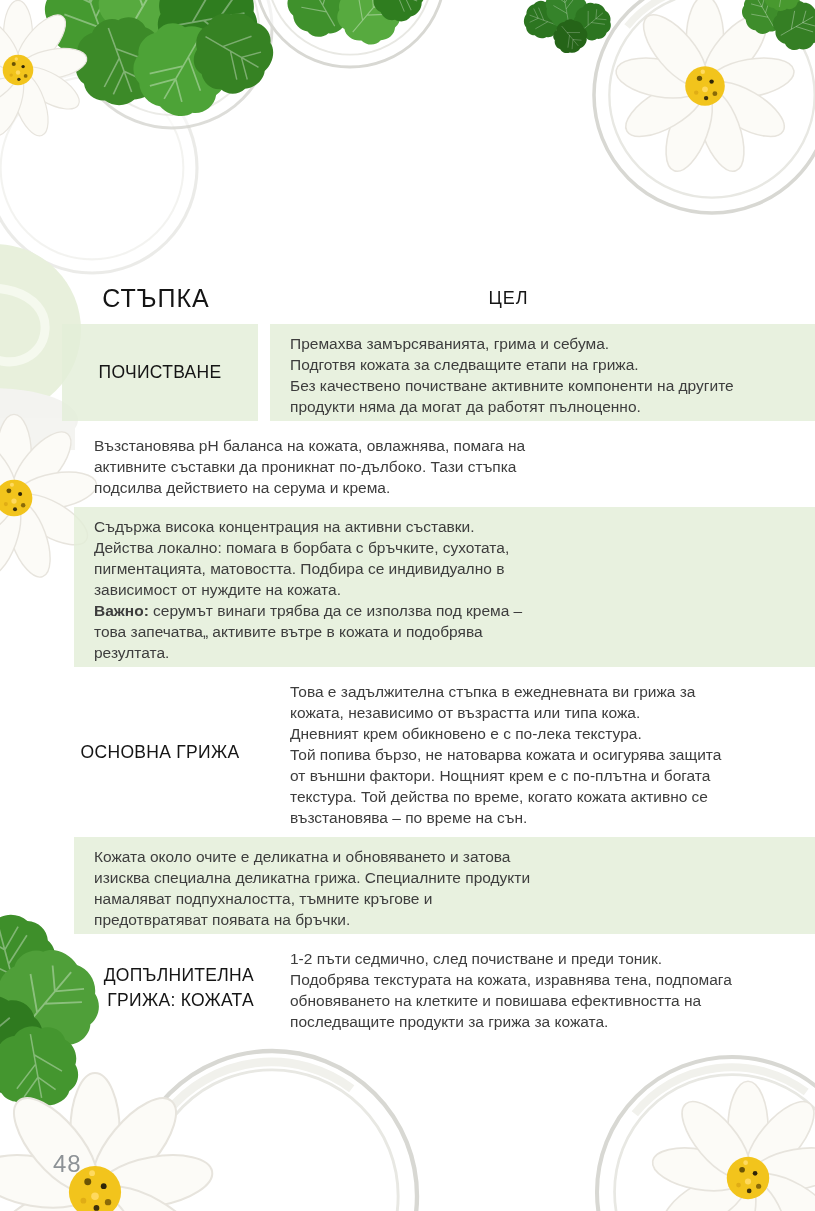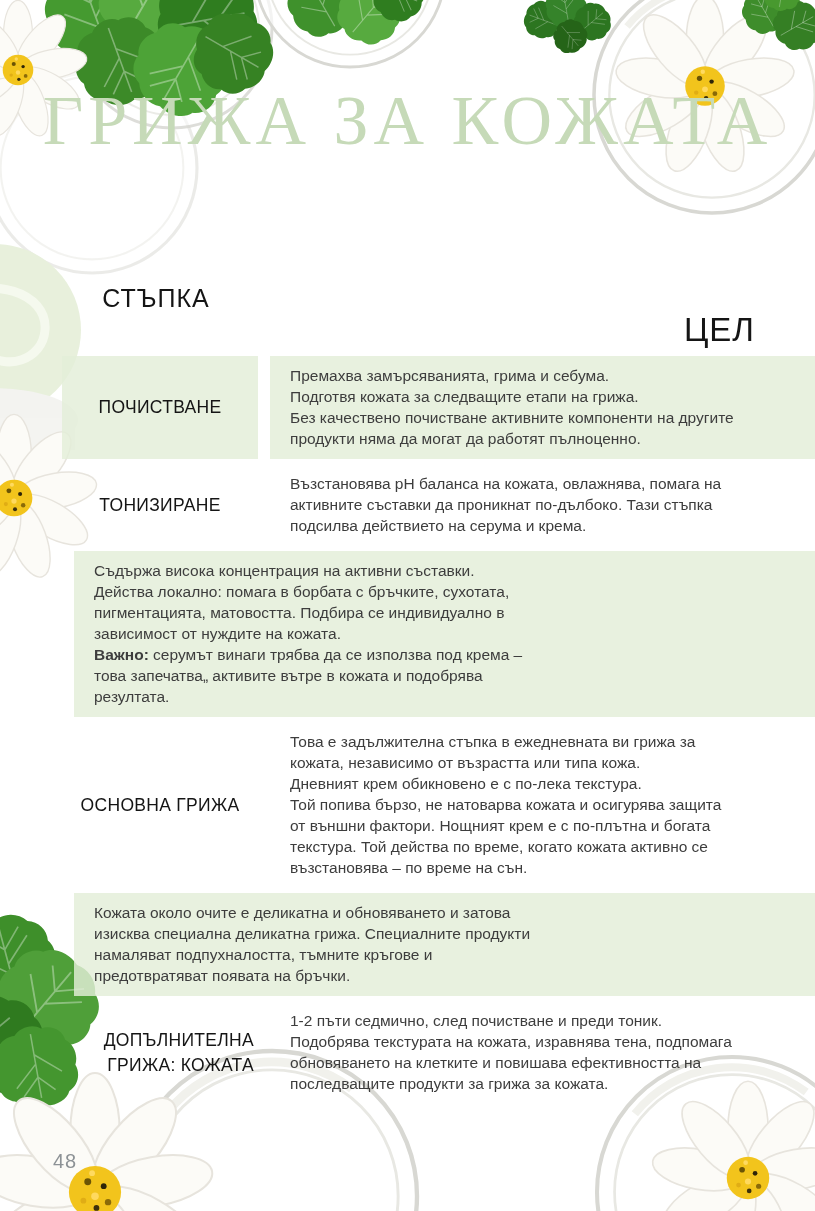--- a/index.html
+++ b/index.html
@@ -17,48 +17,48 @@
     color:var(--title_top_green); white-space:nowrap;
   }
   .title-main {
     font-family:"Liberation Serif", serif;
     font-size:100px; line-height:0.95; letter-spacing:2px;
     color:var(--title_main_green); margin-top:4px;
   }
 
   .content { position:absolute; top:282px; left:0; width:815px; z-index:2; }
 
-  .thead { display:flex; margin:0 0 10px 62px;flex-direction:column; }
+  .thead { display:flex; margin:0 0 10px 62px; }
   .thead .h-step {
     width:188px; text-align:center;
     font-size:25px; letter-spacing:1px; color:var(--label_text); line-height:32px;
   }
   .thead .h-goal {
-    flex:1; margin-left:12px; text-align:right; padding-right:60px;
-    font-size:33px; letter-spacing:1px; color:var(--label_text); line-height:32px;
+    flex:1; margin-left:12px; text-align:center; padding-right:60px;
+    font-size:18px; letter-spacing:1px; color:var(--label_text); line-height:32px;
   }
 
   .trow { display:flex; margin:0 0 5px 62px; }
   .cell-step {
     width:188px; display:flex; align-items:center; justify-content:center;
     text-align:right; font-size:17.5px; letter-spacing:0.3px;
     color:var(--label_text); line-height:1.4; padding:6px 4px;
   }
-  .cell-goal { flex:1; margin-left:12px; padding:9px 20px 10px 20px; }
+  .cell-goal { flex:1; margin-left:12px; padding:9px 20px 4px 20px; }
   .cell-goal p {
     margin:0; white-space:pre-line; max-width:448px;
     font-size:15.5px; line-height:21px; color:var(--body_text);
   }
   .cell-goal strong { font-weight:bold; color:var(--body_text); }
   .trow.shaded .cell-step,
   .trow.shaded .cell-goal { background:rgba(227,238,216,0.82); }
 
   .page-number {
     position:absolute; left:53px; top:1150px; z-index:4;
-    font-size:20px; color:var(--page_number_gray); letter-spacing:1px;
+    font-size:24px; color:var(--page_number_gray); letter-spacing:1px;
   }
 </style>
 </head>
 <body>
 
 <div class="page">
 
   <svg class="decor-layer" width="815" height="1211" viewBox="0 0 815 1211" aria-hidden="true">
     <defs>
       <g id="dish">
@@ -161,41 +161,39 @@
       <use href="#flower" transform="translate(95,1192) scale(1.45)"></use>
     </g>
 
     <g>
       <use href="#dish" transform="translate(732,1192) scale(1.35)"></use>
       <use href="#flower" transform="translate(748,1178) scale(1.18)"></use>
     </g>
   </svg>
 
   <div class="titles">
-    <div class="title-top">ГРИЖА ЗА КОЖАТА</div>
   </div>
 
   <div class="content">
 
     <div class="thead">
       <div class="h-step">СТЪПКА</div>
       <div class="h-goal">ЦЕЛ</div>
     </div>
 
     <div class="trow shaded">
       <div class="cell-step">ПОЧИСТВАНЕ</div>
       <div class="cell-goal">
         <p><span>Премахва замърсяванията, грима и себума.
 Подготвя кожата за следващите етапи на грижа.
 Без качествено почистване активните компоненти на другите продукти няма да могат да работят пълноценно.</span><strong></strong><span></span></p>
       </div>
     </div>
 
     <div class="trow">
-      <div class="cell-step">ТОНИЗИРАНЕ</div>
       <div class="cell-goal">
         <p><span>Възстановява pH баланса на кожата, овлажнява, помага на активните съставки да проникнат по-дълбоко. Тази стъпка подсилва действието на серума и крема.</span><strong></strong><span></span></p>
       </div>
     </div>
 
     <div class="trow shaded">
       <div class="cell-goal">
         <p><span>Съдържа висока концентрация на активни съставки.
 Действа локално: помага в борбата с бръчките, сухотата, пигментацията, матовостта. Подбира се индивидуално в зависимост от нуждите на кожата.
 </span><strong>Важно:</strong><span> серумът винаги трябва да се използва под крема – това запечатва„ активите вътре в кожата и подобрява резултата.</span></p>

